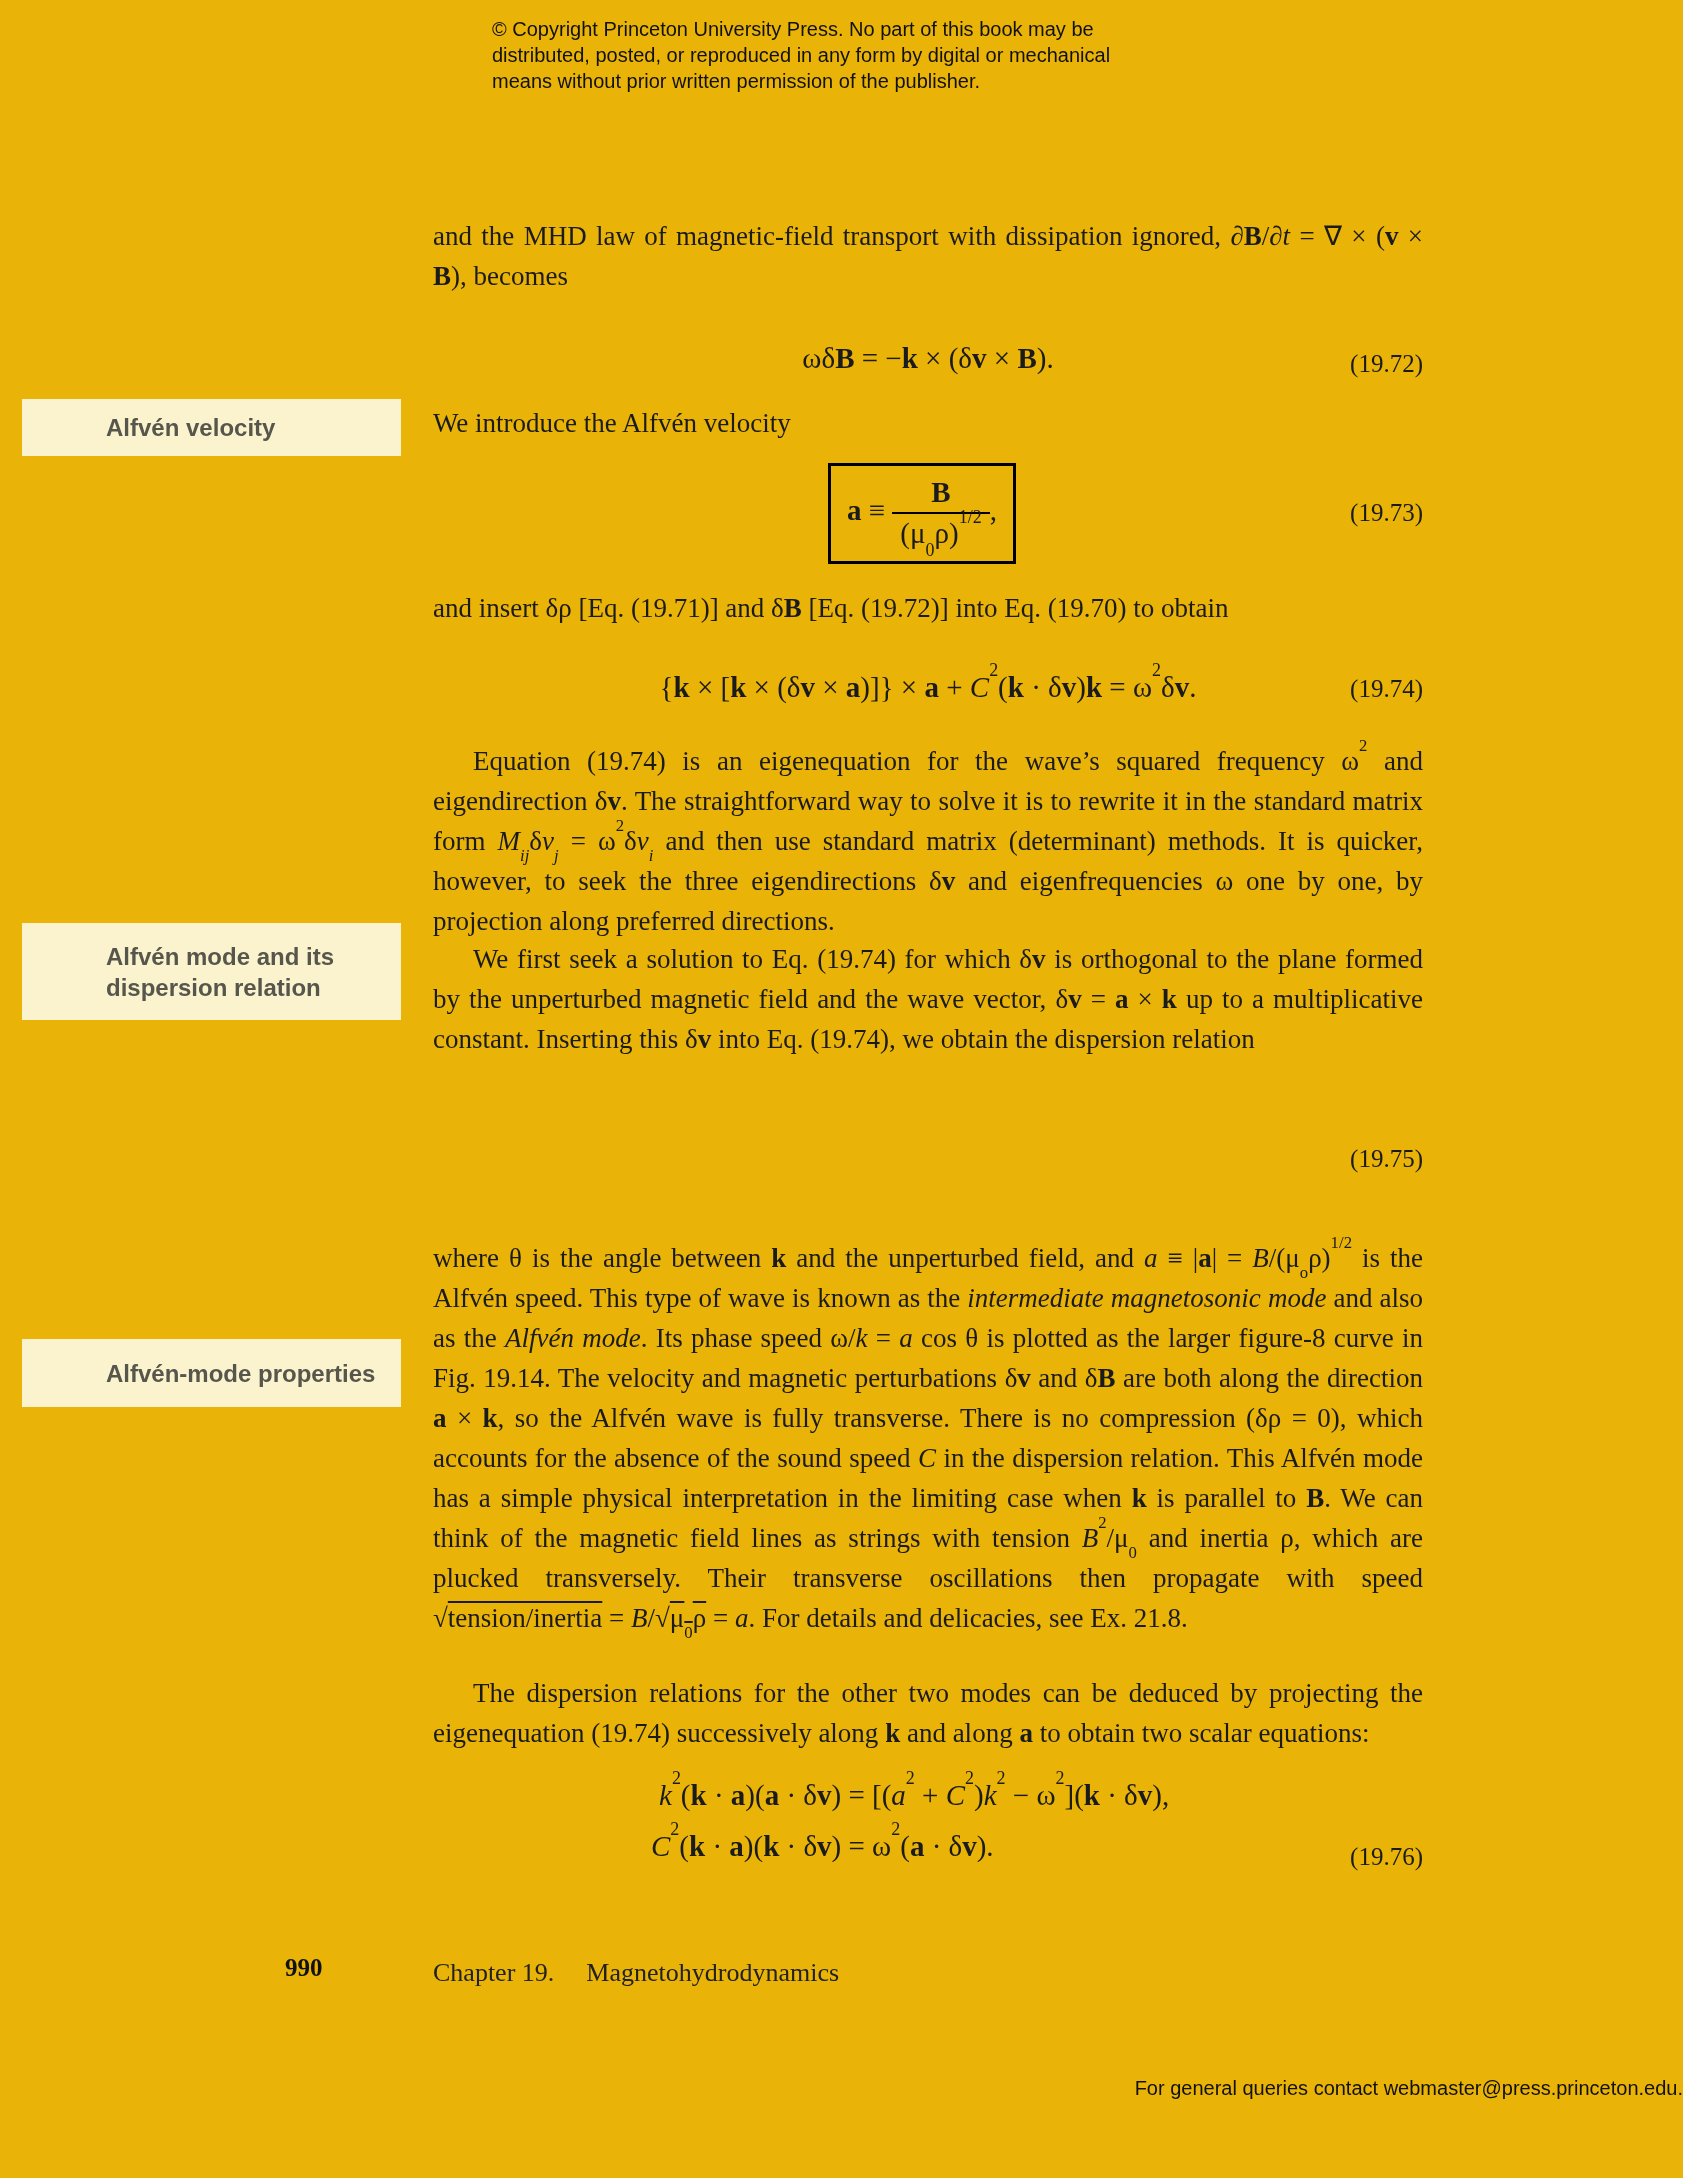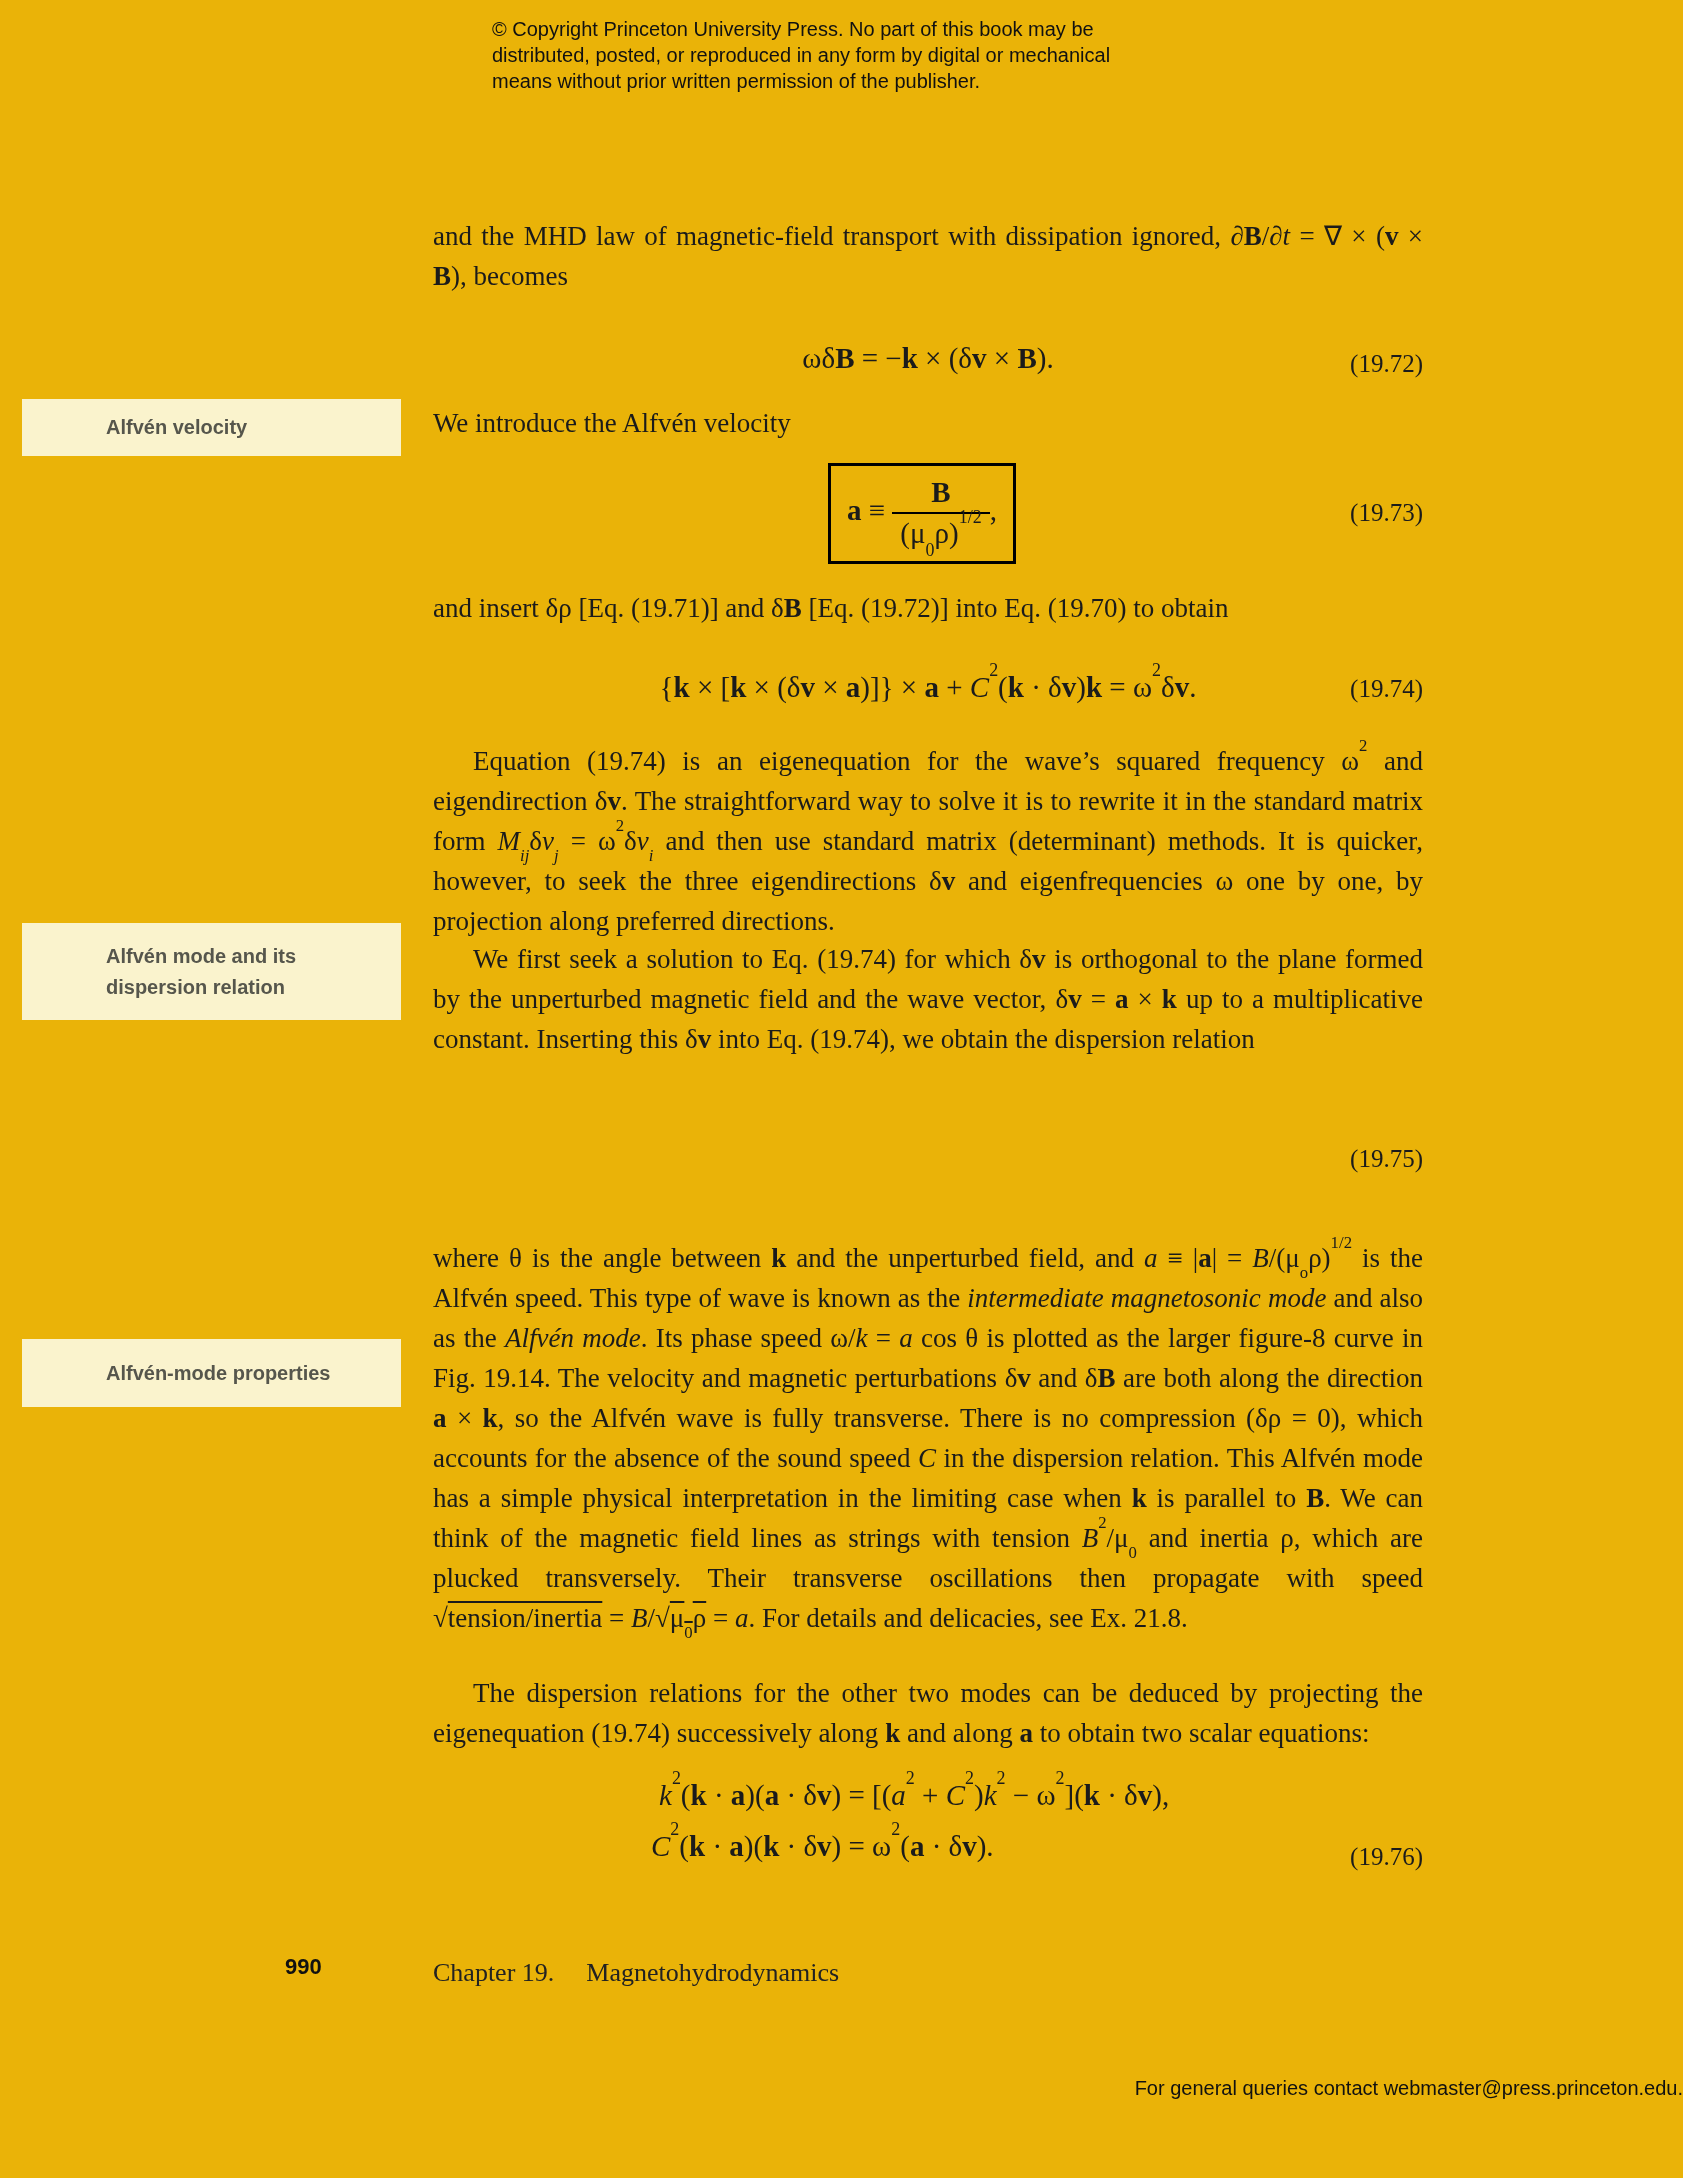--- a/index.html
+++ b/index.html
@@ -8,21 +8,21 @@
     position:relative; width:1683px; height:2178px; background:#eab308;
     font-family:"Liberation Serif", serif; color:#1b1b1b; overflow:hidden;
   }
   .copyright {
     position:absolute; left:492px; top:16px; width:713px;
     font-family:"Liberation Sans", sans-serif; font-size:20px; line-height:26px; color:#111;
   }
   .margin-label {
     position:absolute; left:22px; width:379px; background:#faf3cd;
     font-family:"Liberation Sans", sans-serif; font-weight:bold;
-    font-size:20px; line-height:31px; color:#56564c;
+    font-size:24px; line-height:31px; color:#56564c;
     padding-left:84px; display:flex; flex-direction:column; justify-content:center;
   }
   .main { position:absolute; left:433px; top:0; width:990px; }
   .para {
     position:absolute; left:0; width:990px;
     font-size:27px; line-height:40px; text-align:justify;
   }
   .para.indent { text-indent:40px;font-family:Liberation Serif, serif; }
   .eq-row { position:absolute; left:0; width:990px; font-size:29px; }
   .eq-center { text-align:center; }
@@ -34,21 +34,21 @@
     display:inline-block; border:3px solid #000; text-align:center;
   }
   sup { font-size:0.62em; position:relative; top:-0.55em; line-height:0; }
   sub { font-size:0.62em; position:relative; top:0.3em; line-height:0; }
   .frac { display:inline-block; text-align:center; vertical-align:middle; line-height:1.15; }
   .frac .fnum { display:block; padding:0 8px 3px 8px; border-bottom:2px solid #000; }
   .frac .fden { display:block; padding:3px 8px 0 8px; }
   .ol { text-decoration:overline; }
   .footer-pagenum {
     position:absolute; left:285px; top:1954px;
-    font-family:Liberation Sans, sans-serif; font-weight:bold; font-size:22px; color:#111;
+    font-family:Liberation Serif, serif; font-weight:bold; font-size:25px; color:#111;
   }
   .footer-chapter {
     position:absolute; left:433px; top:1958px; font-size:26px; color:#222;
   }
   .footer-chapter .chtitle { margin-left:32px; }
   .bottom-note {
     position:absolute; left:0; top:2077px; width:1683px; text-align:right;
     font-family:"Liberation Sans", sans-serif; font-size:20px; color:#111;
   }
   i { font-style:italic; }

